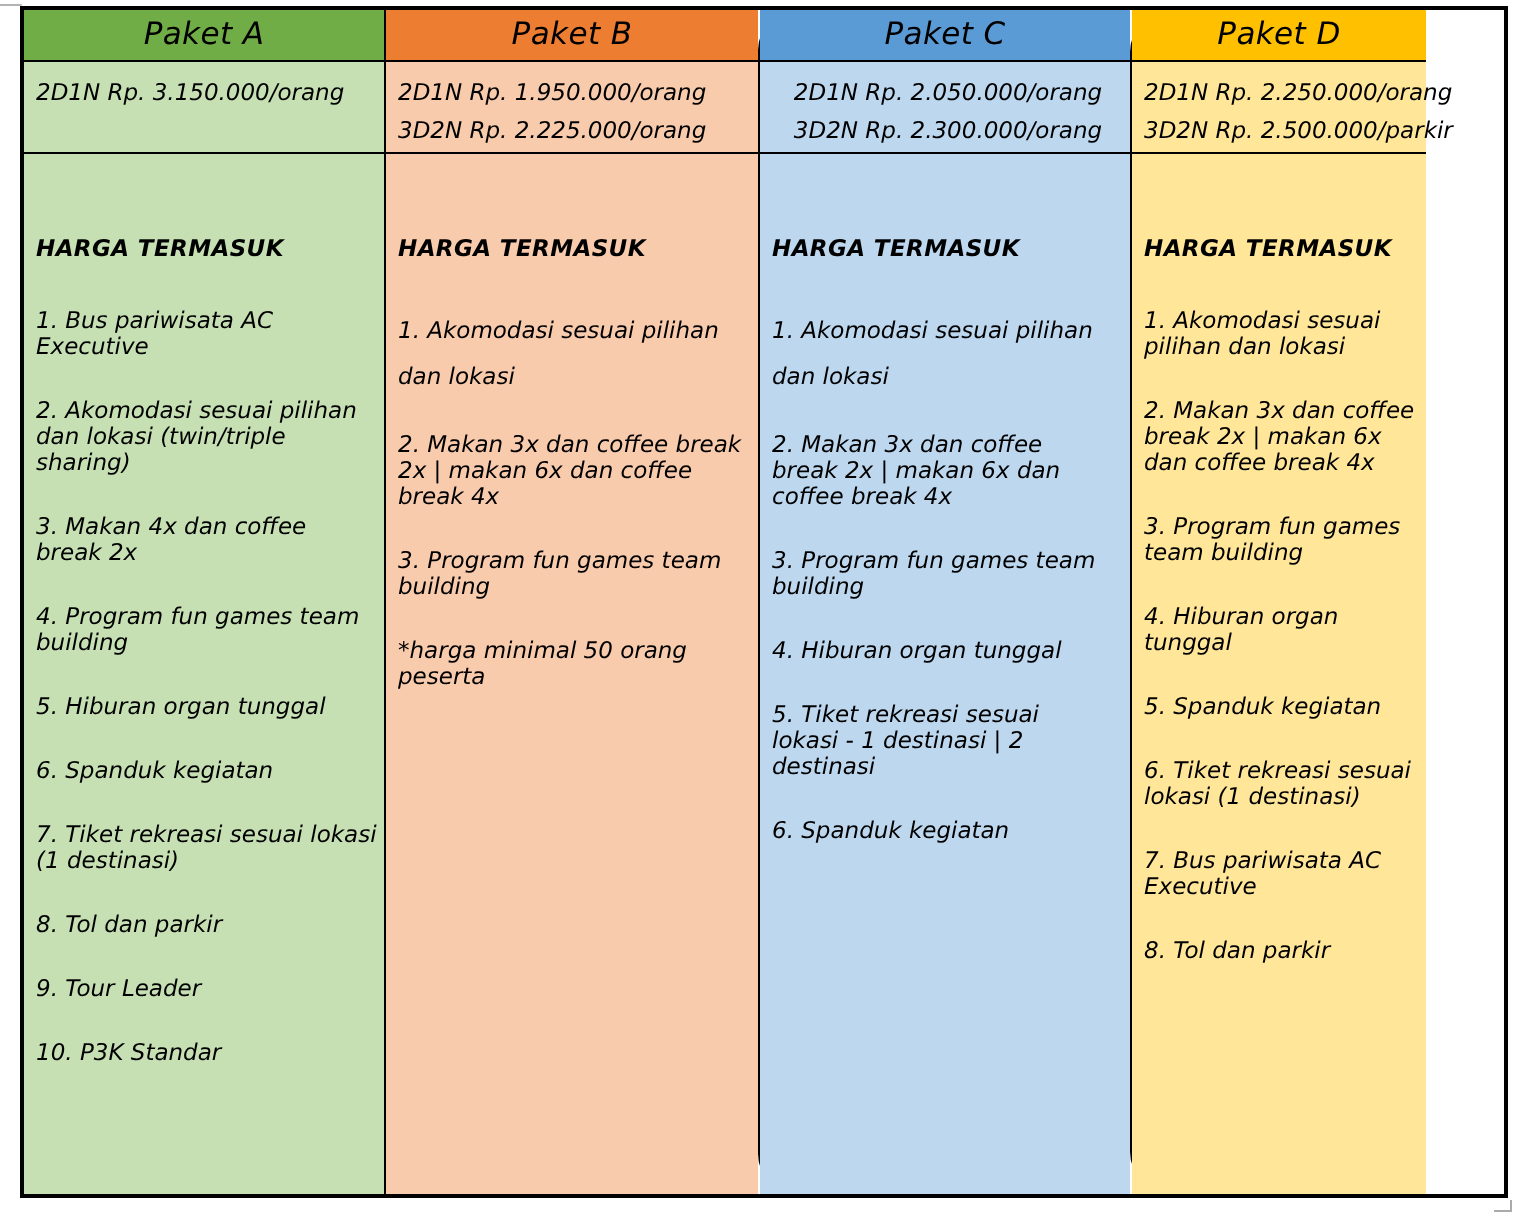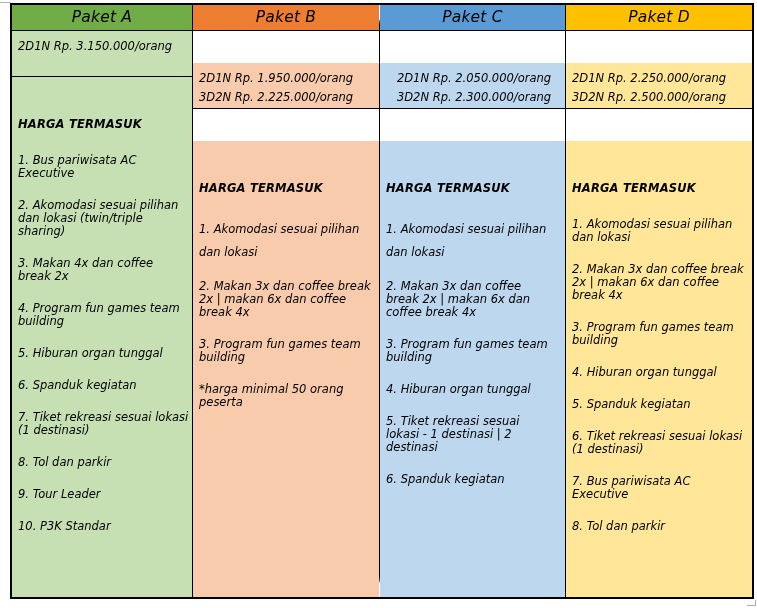--- a/index.html
+++ b/index.html
@@ -23,22 +23,22 @@
   }
   .col {
     box-sizing: border-box;
     display: flex;
     flex-direction: column;
     height: 100%;
   }
   .col:nth-child(1) { width: 180px; }
   .col:nth-child(2) { width: 187px; }
   .col:nth-child(3) { width: 186px; border-radius: 20px; }
-  .col:nth-child(4) { width: 187px; }
-  .col + .col { border-left: 1px solid #000; gap: 32px; }
+  .col:nth-child(4) { width: 148px; border-radius: 21px; }
+  .col + .col { border-left: 1px solid #000; }
   .col-header {
     box-sizing: border-box;
     height: 26px;
     border-bottom: 1px solid #000;
     text-align: center;
     font-size: 15.5px;
     line-height: 25px;
     letter-spacing: 0.2px;
   }
   .col-prices {
@@ -156,21 +156,21 @@
         </div>
     </div>
   </div>
 
   <div class="col">
     <div class="col-header" style="background: rgb(255, 192, 0);">
       <span class="col-title">Paket D</span>
     </div>
     <div class="col-prices" style="background: rgb(255, 230, 153);">
         <div class="price-line">2D1N Rp. 2.250.000/orang</div>
-        <div class="price-line">3D2N Rp. 2.500.000/orang</div>
+        <div class="price-line">3D2N Rp. 2.500.000/parkir</div>
       </div>
     <div class="col-body" style="background: rgb(255, 230, 153);">
       <div class="included-heading">HARGA TERMASUK</div>
       <div class="items">
           <p class="item">1. Akomodasi sesuai pilihan dan lokasi</p>
           <p class="item">2. Makan 3x dan coffee break 2x | makan 6x dan coffee break 4x</p>
           <p class="item">3. Program fun games team building</p>
           <p class="item">4. Hiburan organ tunggal</p>
           <p class="item">5. Spanduk kegiatan</p>
           <p class="item">6. Tiket rekreasi sesuai lokasi (1 destinasi)</p>

